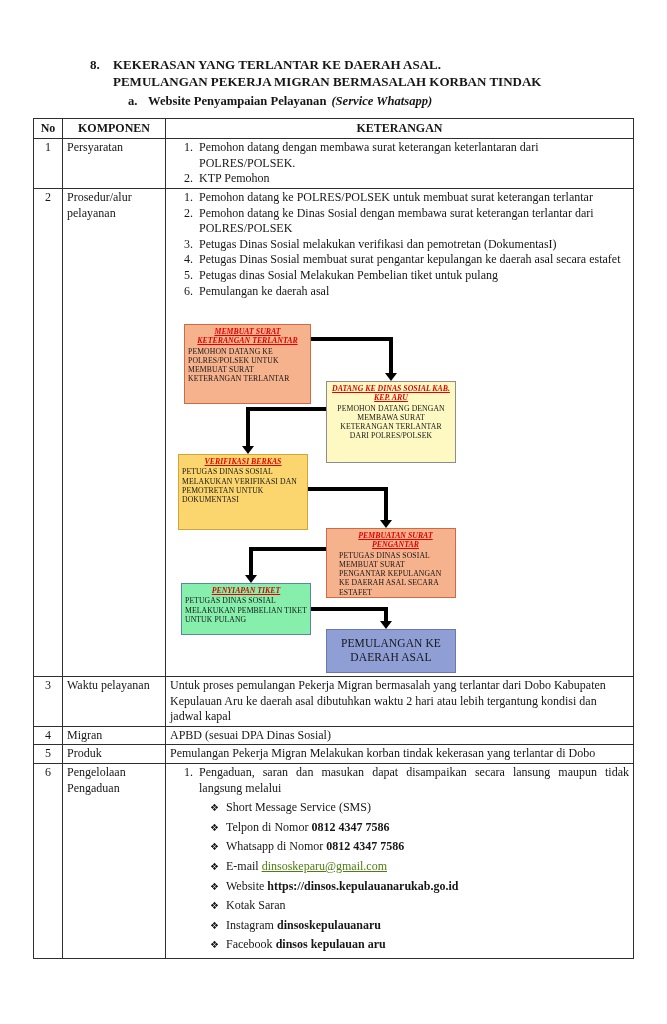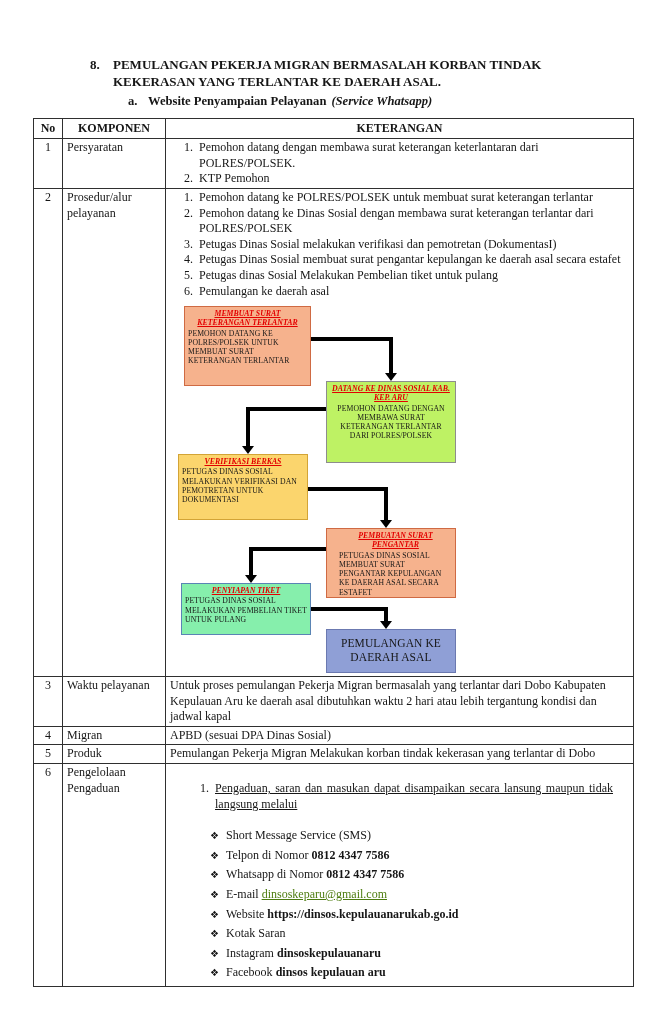--- a/index.html
+++ b/index.html
@@ -21,55 +21,55 @@
   table.main col.c-no{width:29px;}
   table.main col.c-komp{width:103px;}
   table.main th,table.main td{border:1px solid #2f2f2f;vertical-align:top;padding:1px 4px;}
   table.main th{font-weight:bold;text-align:center;padding:2px 2px;}
   td.no-cell{text-align:center;}
   ol.num-list{margin:0;padding-left:26px;}
   ol.num-list li{padding-left:3px;margin:0;}
   .plain-text{display:block;}
 
   
-  ol.intro-list{margin:16px;padding-left:26px;text-align:justify;text-decoration:underline;}
+  ol.intro-list{margin:0;padding-left:26px;text-align:justify;}
   ol.intro-list li{padding-left:3px;}
   .bullet-list{margin:4px 0 2px 40px;}
   .bullet{margin:4px 0;}
   .bullet .marker{font-family:"DejaVu Sans",sans-serif;font-size:10px;margin-right:7px;}
   .bullet b{font-weight:bold;}
   .email-link{text-decoration:underline;cursor:pointer;}
 
   
   .flow-wrap{position:relative;height:372px;margin-top:4px;}
   .flow-box{position:absolute;border:1px solid #999;padding:2px 3px;box-sizing:border-box;
             font-size:7.7px;line-height:1.2;}
   .flow-title{display:block;text-align:center;font-weight:bold;font-style:italic;
               text-decoration:underline;font-size:7.8px;}
   .flow-body{display:block;margin-top:1px;letter-spacing:.1px;}
-  .fb1{left:14px;top:3px;width:127px;height:80px;}
+  .fb1{left:14px;top:21px;width:127px;height:80px;}
   .fb2{left:156px;top:78px;width:130px;height:82px;}
   .fb2 .flow-body{text-align:center;}
-  .fb3{left:8px;top:151px;width:130px;height:66px;}
+  .fb3{left:8px;top:151px;width:130px;height:76px;}
   .fb4{left:156px;top:225px;width:130px;height:70px;padding-left:12px;}
   .fb5{left:11px;top:280px;width:130px;height:52px;}
   .fb6{left:156px;top:326px;width:130px;height:44px;display:flex;align-items:center;justify-content:center;}
   .fb6 .flow-body{font-size:11.5px;text-align:center;margin:0;}
   svg.arrows{position:absolute;left:0;top:0;pointer-events:none;}
 </style>
 </head>
 <body>
 
 <div class="page">
 
   <div class="heading">
     <span class="h-num">8.</span>
     <div class="h-lines">
+      <span>KEKERASAN YANG TERLANTAR KE DAERAH ASAL.</span>
       <span>PEMULANGAN PEKERJA MIGRAN BERMASALAH KORBAN TINDAK</span>
-      <span>KEKERASAN YANG TERLANTAR KE DAERAH ASAL.</span>
     </div>
   </div>
   <div class="subheading">
     <span class="s-letter">a.</span>
     <span>Website Penyampaian Pelayanan</span>
     <span class="s-italic">(Service Whatsapp)</span>
   </div>
 
   <table class="main">
     <colgroup>
@@ -129,21 +129,21 @@
             <g>
               <polyline points="141,306 216,306 216,318" fill="none" stroke="#000" stroke-width="4"></polyline>
               <polygon points="210,318 222,318 216,326" fill="#000"></polygon>
             </g>
           </svg>
 
           <div class="flow-box fb1" style="background: rgb(246, 178, 141); border-color: rgb(207, 106, 67);">
             <span class="flow-title" style="color: rgb(227, 0, 0);">MEMBUAT SURAT KETERANGAN TERLANTAR</span>
             <span class="flow-body">PEMOHON DATANG KE POLRES/POLSEK UNTUK MEMBUAT SURAT KETERANGAN TERLANTAR</span>
           </div>
-          <div class="flow-box fb2" style="background: #bef264; border-color: rgb(141, 141, 141);">
+          <div class="flow-box fb2" style="background: #fef9c3; border-color: rgb(141, 141, 141);">
             <span class="flow-title" style="color: rgb(227, 0, 0);">DATANG KE DINAS SOSIAL KAB. KEP. ARU</span>
             <span class="flow-body">PEMOHON DATANG DENGAN MEMBAWA SURAT KETERANGAN TERLANTAR DARI POLRES/POLSEK</span>
           </div>
           <div class="flow-box fb3" style="background: rgb(251, 213, 109); border-color: rgb(211, 164, 54);">
             <span class="flow-title" style="color: rgb(227, 0, 0);">VERIFIKASI BERKAS</span>
             <span class="flow-body">PETUGAS DINAS SOSIAL MELAKUKAN VERIFIKASI DAN PEMOTRETAN UNTUK DOKUMENTASI</span>
           </div>
           <div class="flow-box fb4" style="background: rgb(246, 178, 141); border-color: rgb(207, 106, 67);">
             <span class="flow-title" style="color: rgb(227, 0, 0);">PEMBUATAN SURAT PENGANTAR</span>
             <span class="flow-body">PETUGAS DINAS SOSIAL MEMBUAT SURAT PENGANTAR KEPULANGAN KE DAERAH ASAL SECARA ESTAFET</span>

